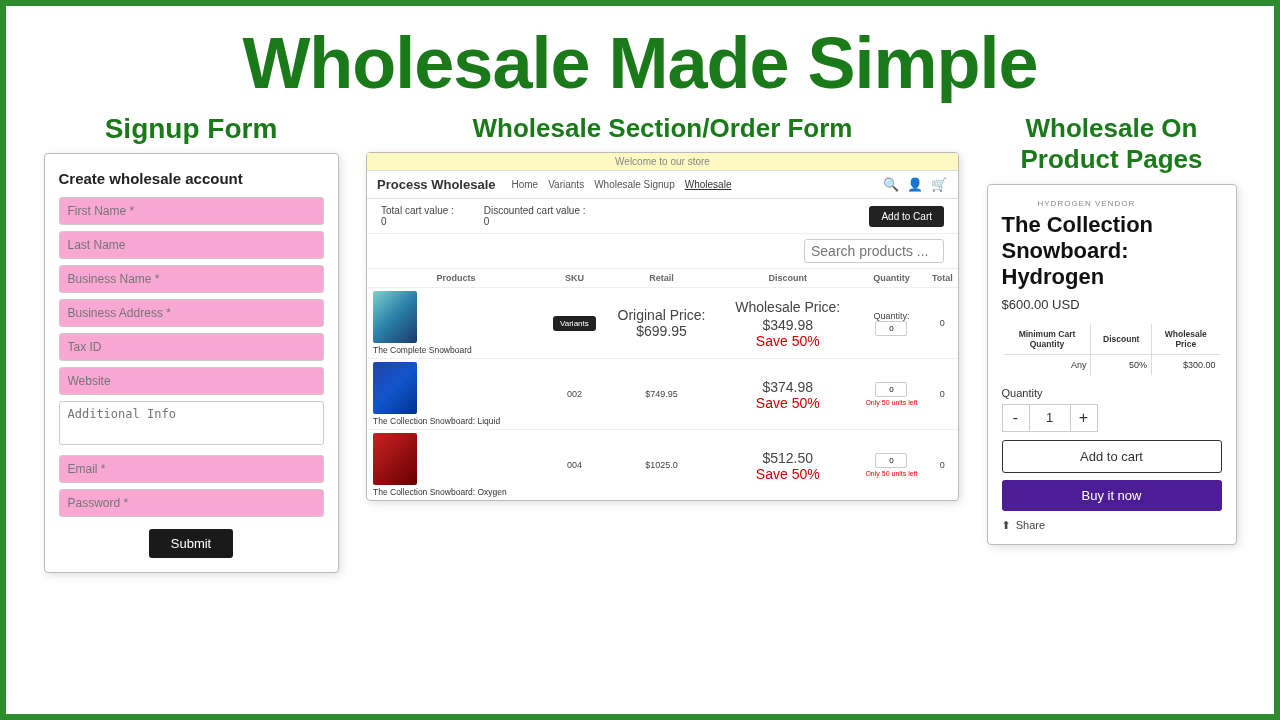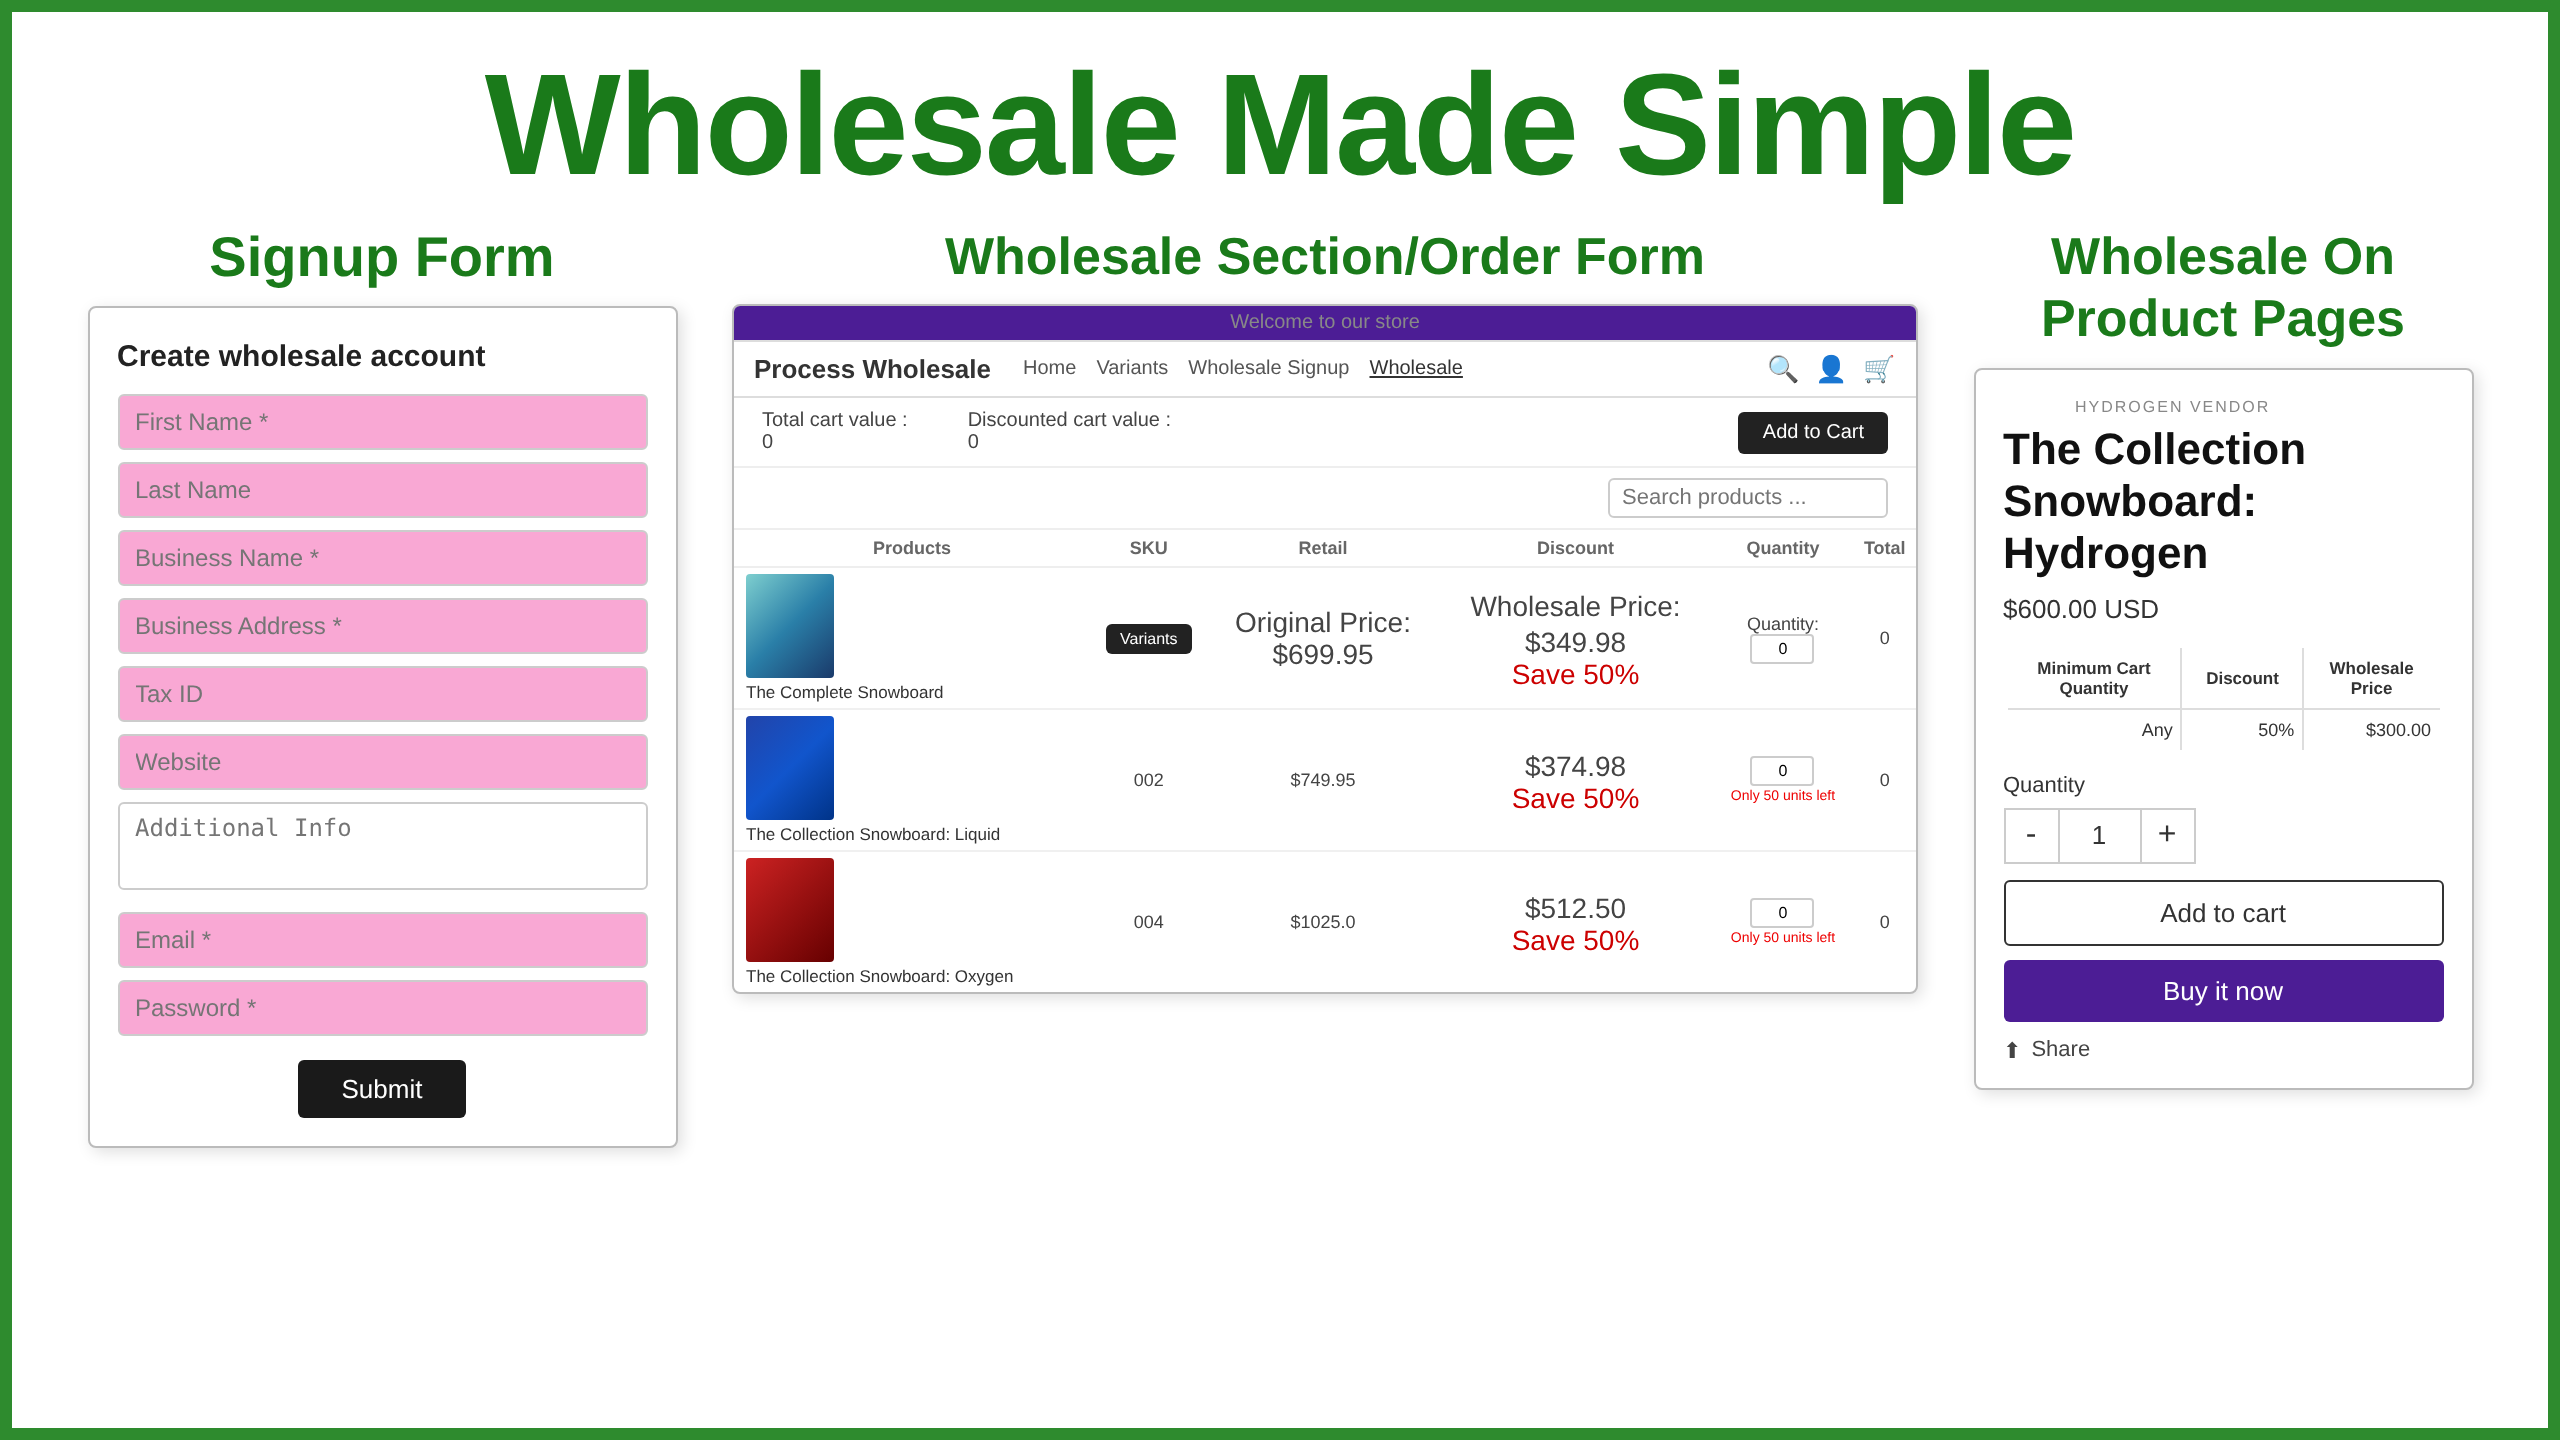--- a/index.html
+++ b/index.html
@@ -121,21 +121,21 @@
     }
     .wholesale-card {
       background: #fff;
       border: 1.5px solid #bbb;
       border-radius: 4px;
       box-shadow: 2px 2px 8px rgba(0,0,0,0.13);
       width: 100%;
       overflow: hidden;
     }
     .wc-top-bar {
-      background: #4c1d95;
+      background: #fef9c3;
       text-align: center;
       font-size: 10px;
       color: #888;
       padding: 3px;
       border-bottom: 1px solid #ddd;
     }
     .wc-nav {
       display: flex;
       align-items: center;
       padding: 6px 10px;
@@ -194,21 +194,21 @@
     }
     .wc-search-bar {
       padding: 5px 14px;
       border-bottom: 1px solid #eee;
     }
     .wc-search-input {
       width: 140px;
       border: 1px solid #ccc;
       border-radius: 3px;
       padding: 3px 6px;
-      font-size: 11px;
+      font-size: 14px;
       color: #999;
       float: right;
     }
     .wc-table {
       width: 100%;
       border-collapse: collapse;
     }
     .wc-table th {
       font-size: 9px;
       color: #666;

